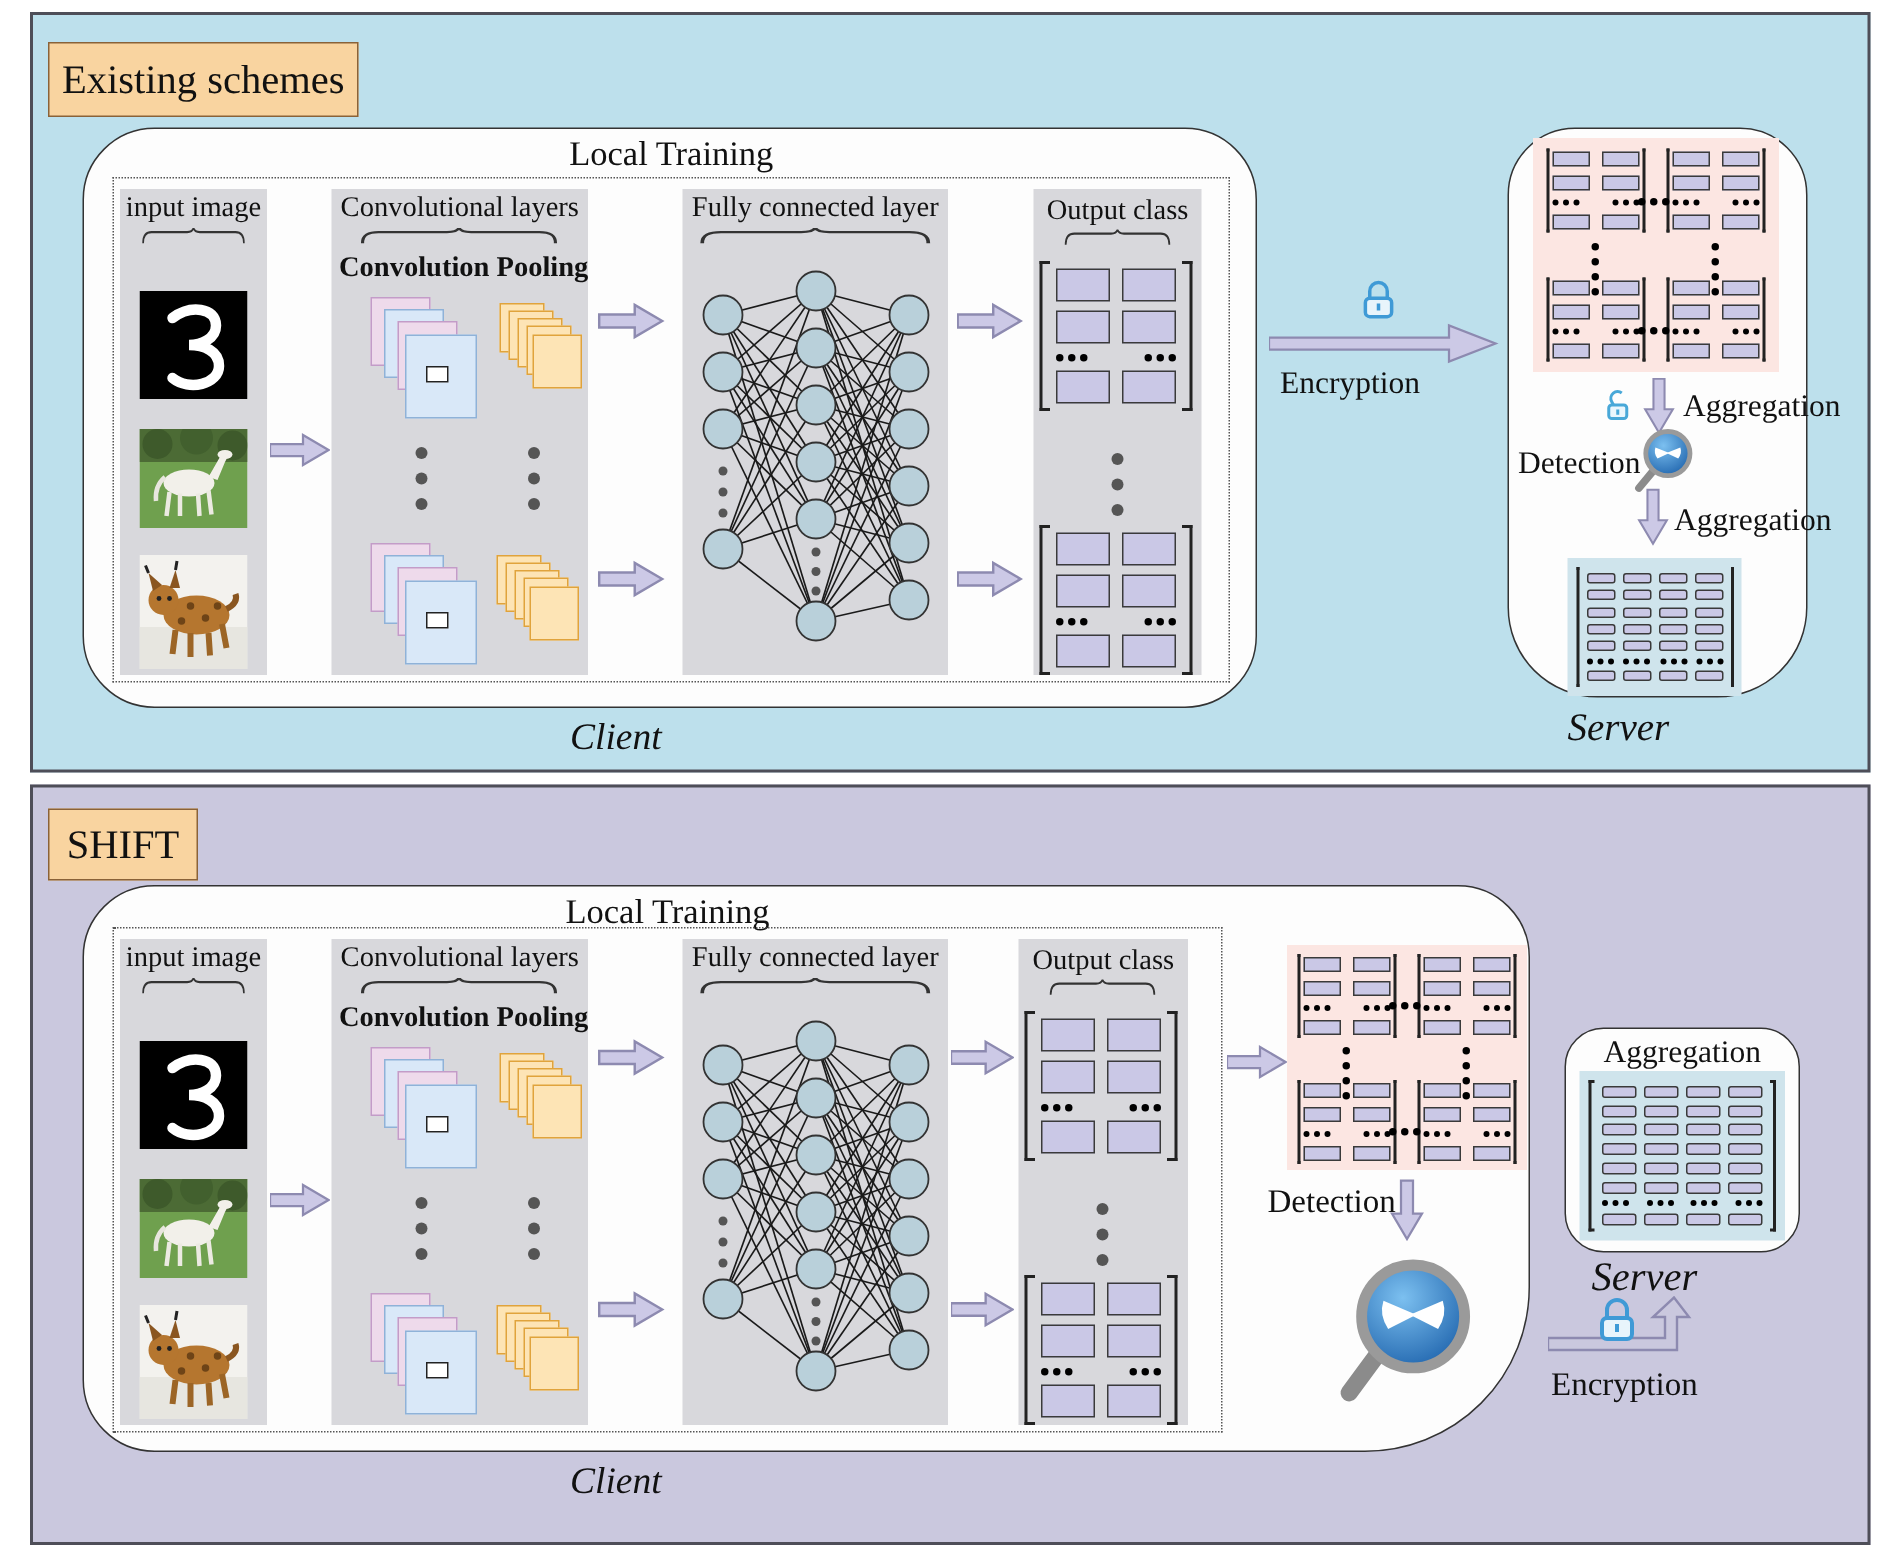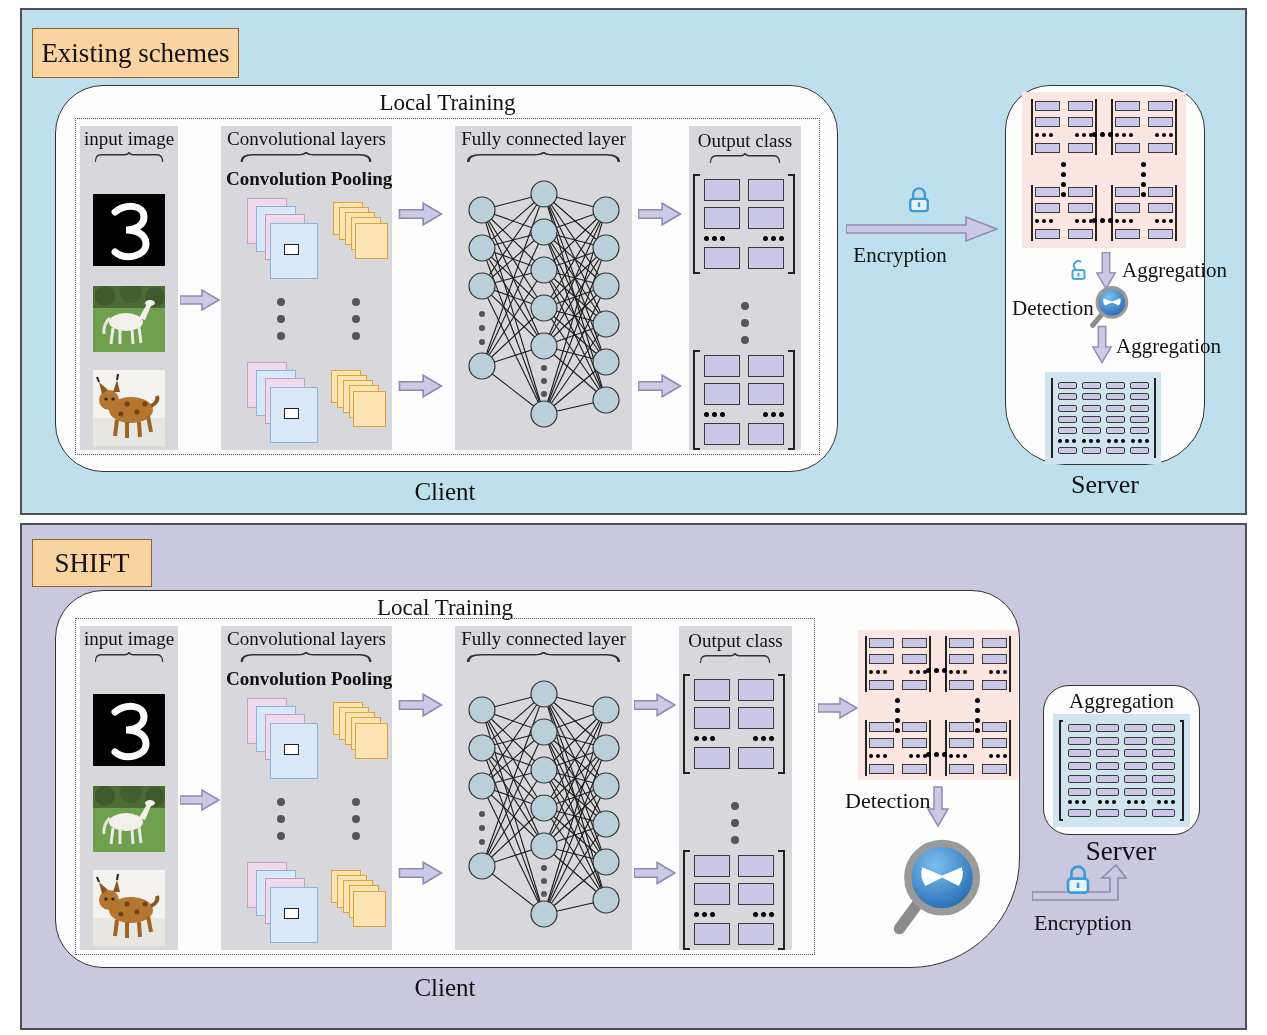--- a/index.html
+++ b/index.html
@@ -10,21 +10,21 @@
   .panel-blue{top:8px;background:#bde0ec;}
   .panel-purple{top:523px;background:#cac8de;}
   .title-box{position:absolute;background:#f9d4a0;border:1.6px solid #8a6238;box-sizing:border-box;
              display:flex;align-items:center;justify-content:center;font-size:27px;}
   .client-box{position:absolute;background:#fdfdfd;border:1.6px solid #333;box-sizing:border-box;}
   .dotted-box{position:absolute;border:1.6px dotted #555;box-sizing:border-box;}
   .col{position:absolute;background:#d8d8dc;}
   .col-label{position:absolute;left:0;right:0;text-align:center;font-size:19px;white-space:nowrap;}
   .sub-label{position:absolute;font-size:19px;white-space:nowrap;font-weight:bold;}
   .lt-label{position:absolute;text-align:center;font-size:23px;}
-  .big-label{position:absolute;text-align:center;font-size:25px;}
+  .big-label{position:absolute;text-align:left;font-size:25px;font-style:italic;}
   .flow-label{position:absolute;font-size:21px;white-space:nowrap;}
   .brace{position:absolute;height:11px;}
   .brace path{fill:none;stroke:#333;stroke-width:1.6px;}
   
   .barrow polygon{fill:#ccc9e6;stroke:#8d8ab0;stroke-width:1.5px;}
   
   .sq{position:absolute;box-sizing:border-box;}
   .sq.pink{background:#eedaeb;border:1.3px solid #c39cc8;}
   .sq.blue{background:#d9e8f8;border:1.3px solid #8fb2d8;}
   .sq.yellow{background:#fde4b5;border:1.4px solid #e0a33c;}
@@ -596,21 +596,21 @@
             <i class="cell"></i>
             <i class="cell"></i>
           </div>
       </div>
       <div class="br br-r"></div>
     </div>
   </div>
   <div class="big-label" style="left:1045px;top:470px;width:120px;font-size:26px;">Server</div>
 
   <section class="panel panel-purple">
-    <div class="title-box" style="left:10px;top:14px;width:120px;height:48px;">
+    <div class="title-box" style="left:10px;top:14px;width:100px;height:48px;">
       <span>SHIFT</span>
     </div>
   </section>
 
   <div class="client-box" style="left:55px;top:590px;width:965px;height:378px;border-radius:48px 48px 110px 48px;"></div>
   <div class="lt-label" style="left:75px;top:595px;width:740px;">Local Training</div>
   <div class="dotted-box" style="left:75px;top:618px;width:740px;height:337px;"></div>
 
   <div class="col" style="left:80px;top:626px;width:98px;height:324px;">
     <div class="col-label" style="top:2px;">input image</div>

